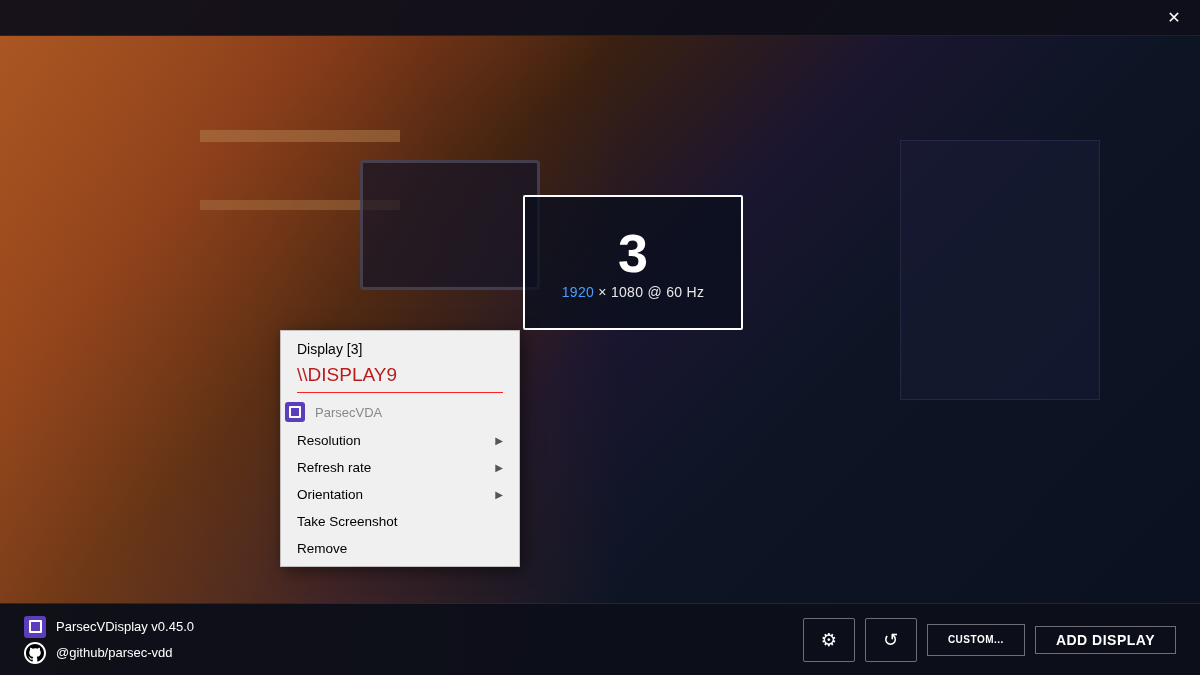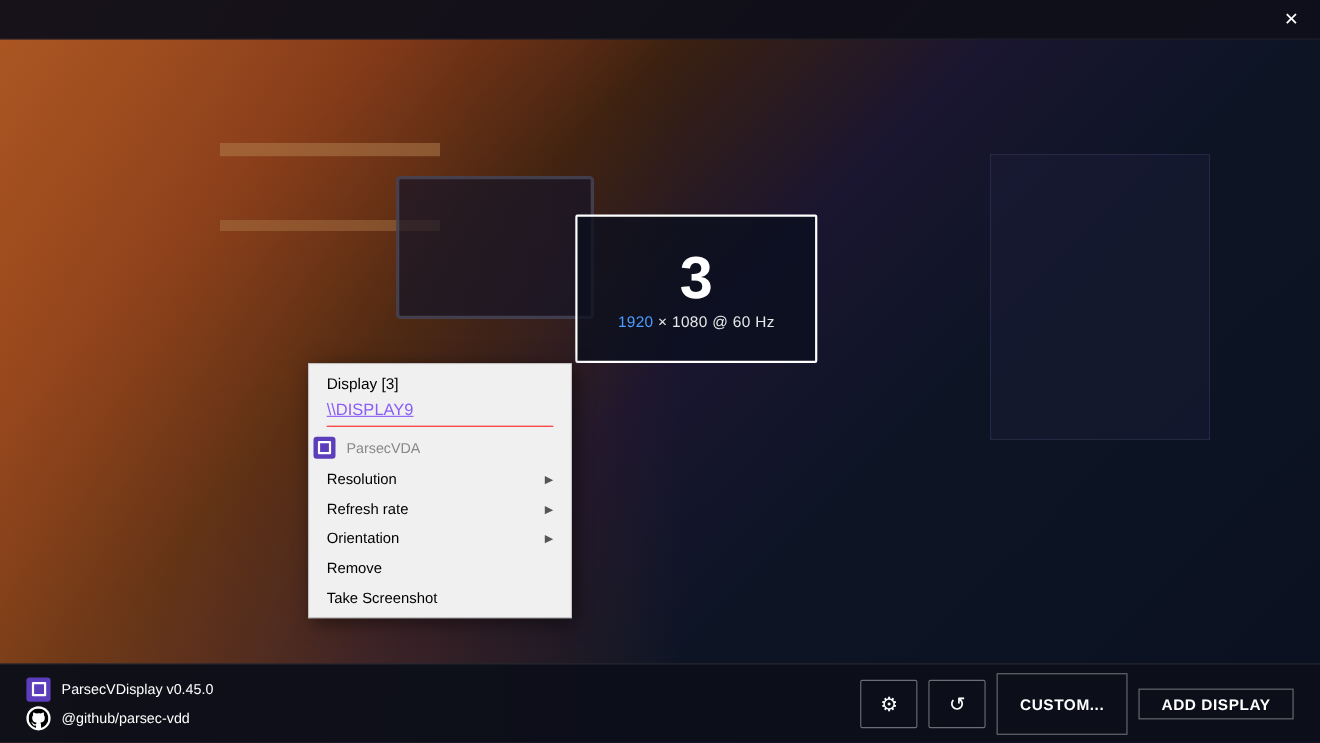--- a/index.html
+++ b/index.html
@@ -137,23 +137,22 @@
 
     .menu-header {
       padding: 6px 16px 4px;
       color: #000000;
       font-size: 14px;
       font-weight: 400;
     }
 
     .menu-subheader {
       padding: 3px 16px 4px;
-      color: #8b5cf6;
-      font-size: 15px;
-      text-decoration: underline;
+      color: #b91c1c;
+      font-size: 19px;
     }
 
     .menu-divider {
       height: 1px;
       background: #ff2222;
       margin: 2px 16px 4px;
     }
 
     .menu-icon-item {
       display: flex;
@@ -261,26 +260,26 @@
       border: 1.5px solid rgba(255,255,255,0.4);
       background: transparent;
       display: flex; align-items: center; justify-content: center;
       cursor: pointer;
       color: #ffffff;
       font-size: 18px;
       border-radius: 2px;
     }
 
     .custom-btn {
-      height: 56px;
+      height: 32px;
       padding: 0 20px;
       border: 1.5px solid rgba(255,255,255,0.4);
       background: transparent;
       color: #ffffff;
-      font-size: 14px;
+      font-size: 10px;
       font-weight: 600;
       cursor: pointer;
       letter-spacing: 0.5px;
     }
 
     .add-btn {
       height: 28px;
       padding: 0 20px;
       border: 1.5px solid rgba(255,255,255,0.4);
       background: transparent;
@@ -331,24 +330,24 @@
   </div>
   <div class="menu-item">
     <span>Refresh rate</span>
     <span class="menu-item-arrow">▶</span>
   </div>
   <div class="menu-item">
     <span>Orientation</span>
     <span class="menu-item-arrow">▶</span>
   </div>
   <div class="menu-item">
+    <span>Take Screenshot</span>
+  </div>
+  <div class="menu-item">
     <span>Remove</span>
-  </div>
-  <div class="menu-item">
-    <span>Take Screenshot</span>
   </div>
 </div>
 
 <div class="bottom-bar">
   <div class="app-info">
     <div class="app-info-row">
       <div class="app-icon">
         <div class="app-icon-inner"></div>
       </div>
       <span class="app-text">ParsecVDisplay v0.45.0</span>

